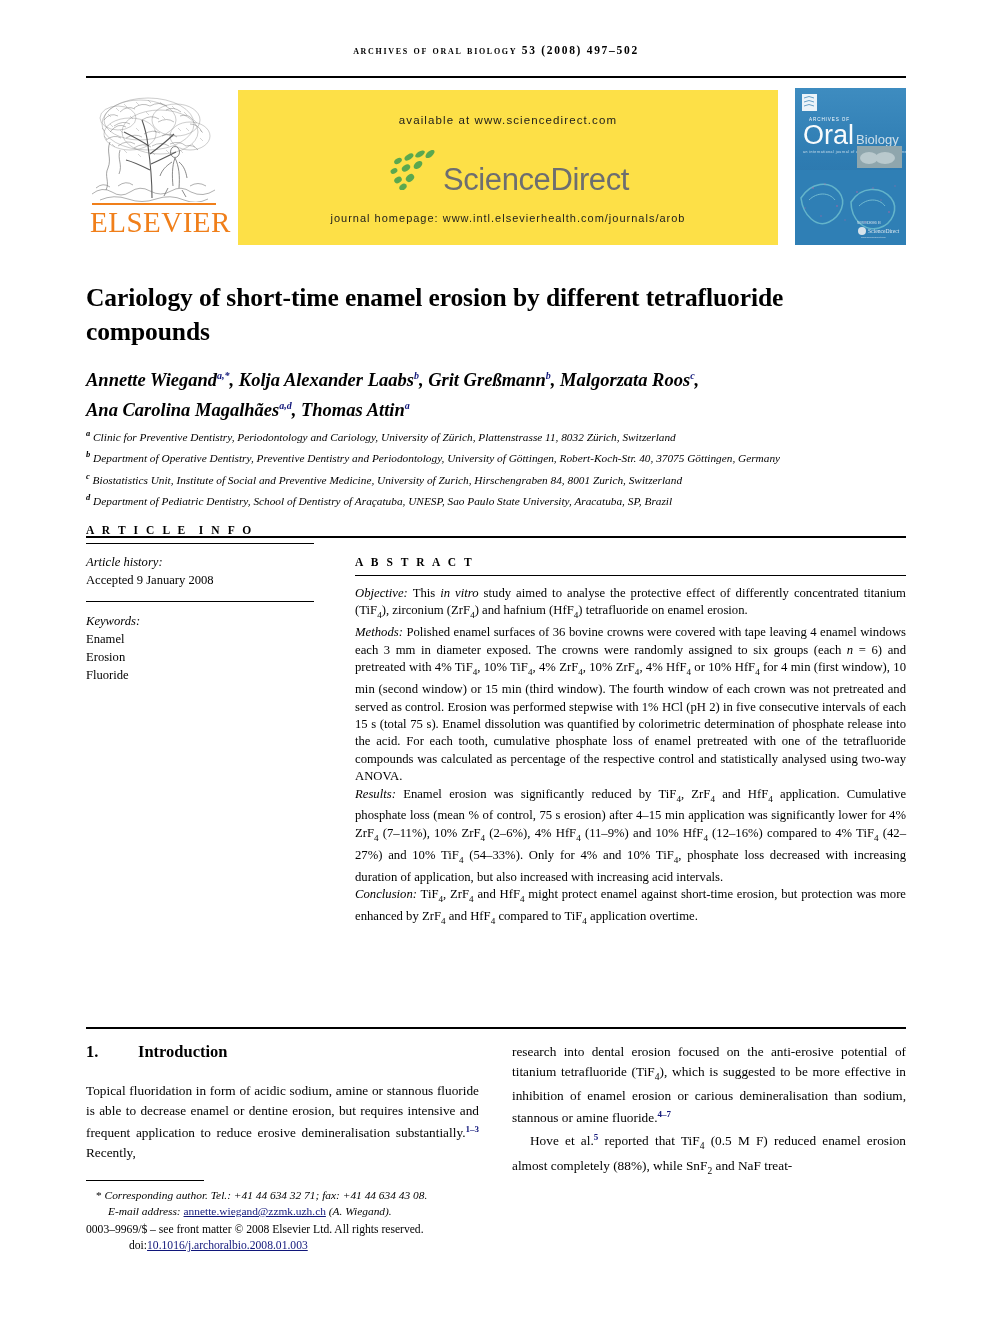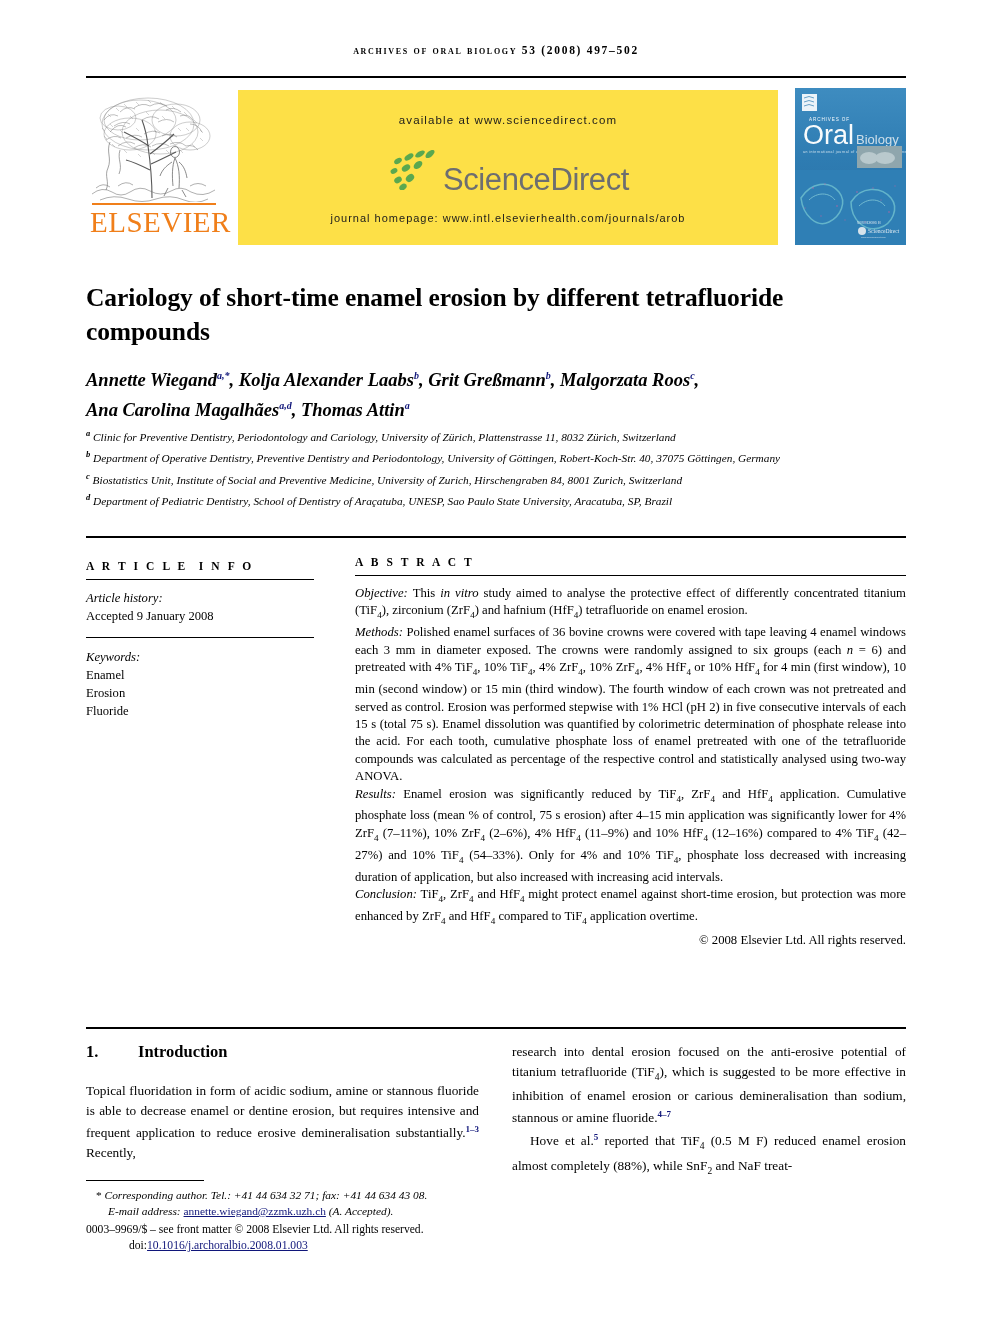--- a/index.html
+++ b/index.html
@@ -186,21 +186,21 @@
   
   .rule-top {
     position: absolute;
     left: 86px; top: 536px;
     width: 820px;
     height: 2px;
     background: #000;
   }
   .col-info {
     position: absolute;
-    left: 86px; top: 560px;
+    left: 86px; top: 524px;
     width: 228px;
   }
   .col-abs {
     position: absolute;
     left: 355px; top: 556px;
     width: 551px;
   }
   .sec-head {
     font-family: "Liberation Serif", serif;
     font-size: 11.5px;
@@ -515,21 +515,20 @@
   </div>
 
   <div class="col-abs">
     <div class="sec-head">A B S T R A C T</div>
     <div class="hr-thin"></div>
     <div class="abstract">
       <p><span class="lbl">Objective:</span> This <span class="it">in vitro</span> study aimed to analyse the protective effect of differently concentrated titanium (TiF<sub>4</sub>), zirconium (ZrF<sub>4</sub>) and hafnium (HfF<sub>4</sub>) tetrafluoride on enamel erosion.</p>
       <p><span class="lbl">Methods:</span> Polished enamel surfaces of 36 bovine crowns were covered with tape leaving 4 enamel windows each 3 mm in diameter exposed. The crowns were randomly assigned to six groups (each <span class="it">n</span> = 6) and pretreated with 4% TiF<sub>4</sub>, 10% TiF<sub>4</sub>, 4% ZrF<sub>4</sub>, 10% ZrF<sub>4</sub>, 4% HfF<sub>4</sub> or 10% HfF<sub>4</sub> for 4 min (first window), 10 min (second window) or 15 min (third window). The fourth window of each crown was not pretreated and served as control. Erosion was performed stepwise with 1% HCl (pH 2) in five consecutive intervals of each 15 s (total 75 s). Enamel dissolution was quantified by colorimetric determination of phosphate release into the acid. For each tooth, cumulative phosphate loss of enamel pretreated with one of the tetrafluoride compounds was calculated as percentage of the respective control and statistically analysed using two-way ANOVA.</p>
       <p><span class="lbl">Results:</span> Enamel erosion was significantly reduced by TiF<sub>4</sub>, ZrF<sub>4</sub> and HfF<sub>4</sub> application. Cumulative phosphate loss (mean % of control, 75 s erosion) after 4–15 min application was significantly lower for 4% ZrF<sub>4</sub> (7–11%), 10% ZrF<sub>4</sub> (2–6%), 4% HfF<sub>4</sub> (11–9%) and 10% HfF<sub>4</sub> (12–16%) compared to 4% TiF<sub>4</sub> (42–27%) and 10% TiF<sub>4</sub> (54–33%). Only for 4% and 10% TiF<sub>4</sub>, phosphate loss decreased with increasing duration of application, but also increased with increasing acid intervals.</p>
       <p><span class="lbl">Conclusion:</span> TiF<sub>4</sub>, ZrF<sub>4</sub> and HfF<sub>4</sub> might protect enamel against short-time erosion, but protection was more enhanced by ZrF<sub>4</sub> and HfF<sub>4</sub> compared to TiF<sub>4</sub> application overtime.</p>
-      <div class="copyright">© 2008 Elsevier Ltd. All rights reserved.</div>
     </div>
   </div>
 
   <div class="rule-bot"></div>
 
   <div class="body-left">
     <div class="h1"><span class="num">1.</span><span>Introduction</span></div>
     <div class="body-text">
       <p><span>Topical fluoridation in form of acidic sodium, amine or stannous fluoride is able to decrease enamel or dentine erosion, but requires intensive and frequent application to reduce erosive demineralisation substantially.</span><span class="ref">1–3</span><span> Recently,</span></p>
     </div>
@@ -538,18 +537,18 @@
   <div class="body-right">
     <div class="body-text">
       <p>research into dental erosion focused on the anti-erosive potential of titanium tetrafluoride (TiF<sub>4</sub>), which is suggested to be more effective in inhibition of enamel erosion or carious demineralisation than sodium, stannous or amine fluoride.<span class="ref">4–7</span></p>
       <p class="indent">Hove et al.<span class="ref">5</span> reported that TiF<sub>4</sub> (0.5 M F) reduced enamel erosion almost completely (88%), while SnF<sub>2</sub> and NaF treat-</p>
     </div>
   </div>
 
   <div class="foot">
     <div class="foot-rule"></div>
     <div class="foot-corr"><span class="star">*</span> <span>Corresponding author. Tel.: +41 44 634 32 71; fax: +41 44 634 43 08.</span></div>
-    <div class="foot-email"><span>E-mail address:</span> <a class="link" href="#">annette.wiegand@zzmk.uzh.ch</a><span> (A. Accepted).</span></div>
+    <div class="foot-email"><span>E-mail address:</span> <a class="link" href="#">annette.wiegand@zzmk.uzh.ch</a><span> (A. Wiegand).</span></div>
     <div class="foot-front">0003–9969/$ – see front matter © 2008 Elsevier Ltd. All rights reserved.</div>
     <div class="foot-doi"><span>doi:</span><a class="link" href="#">10.1016/j.archoralbio.2008.01.003</a></div>
   </div>
 
 </div>
 
 </body></html>

